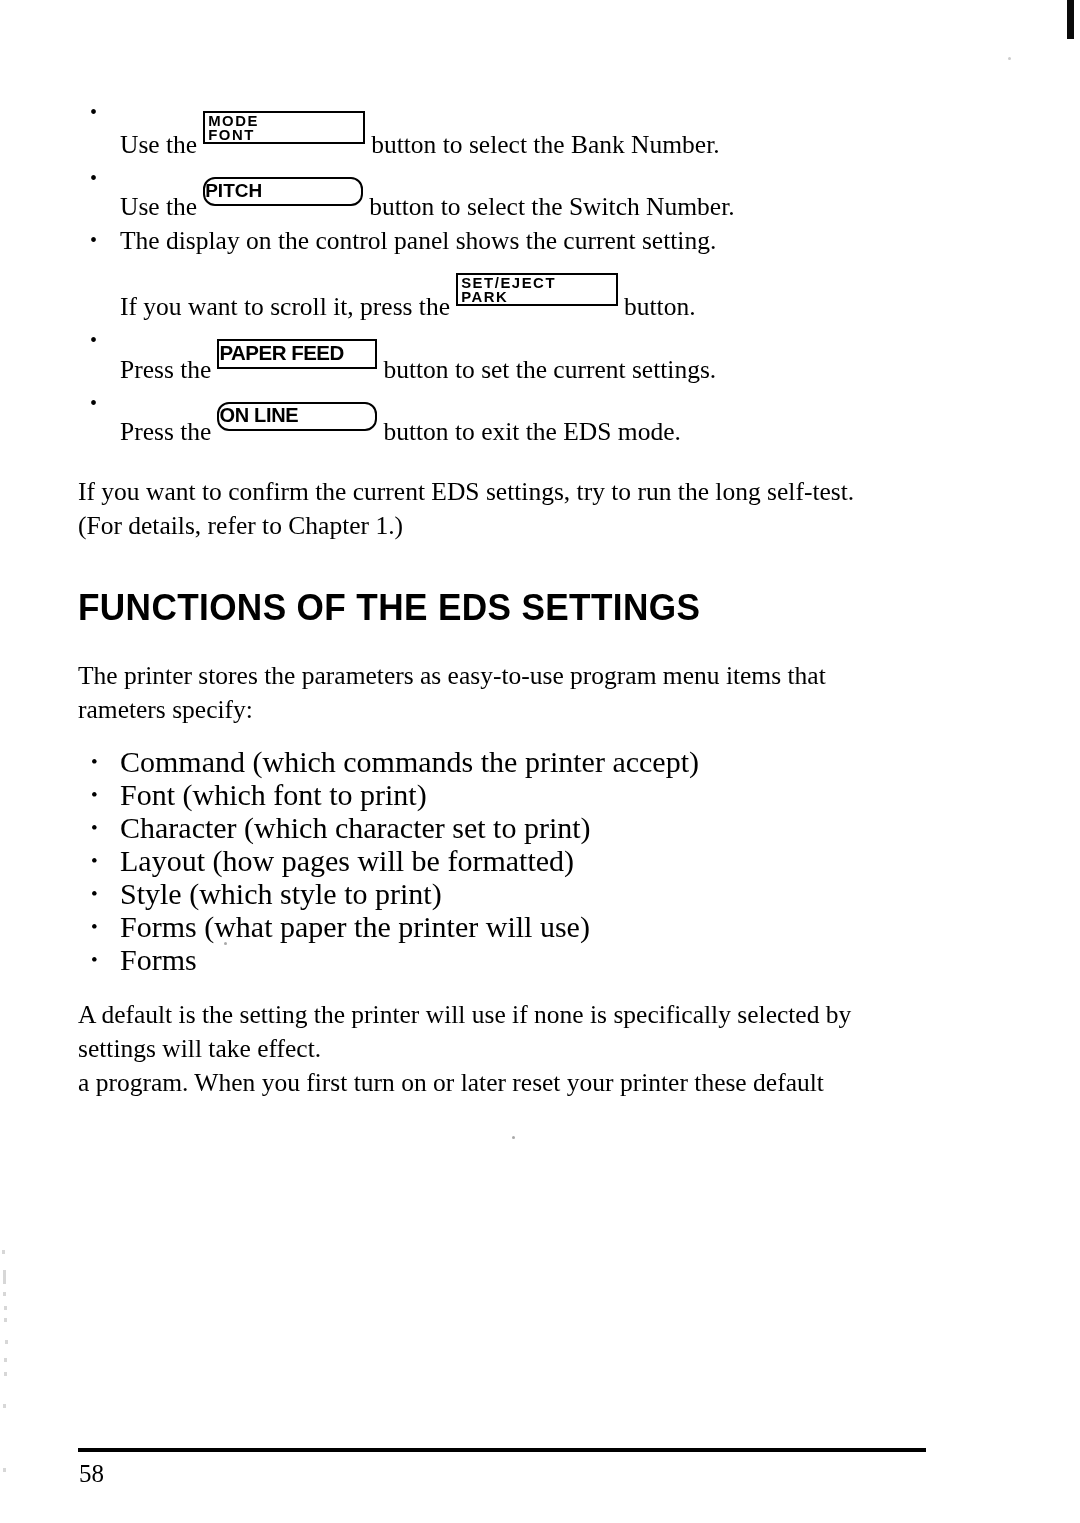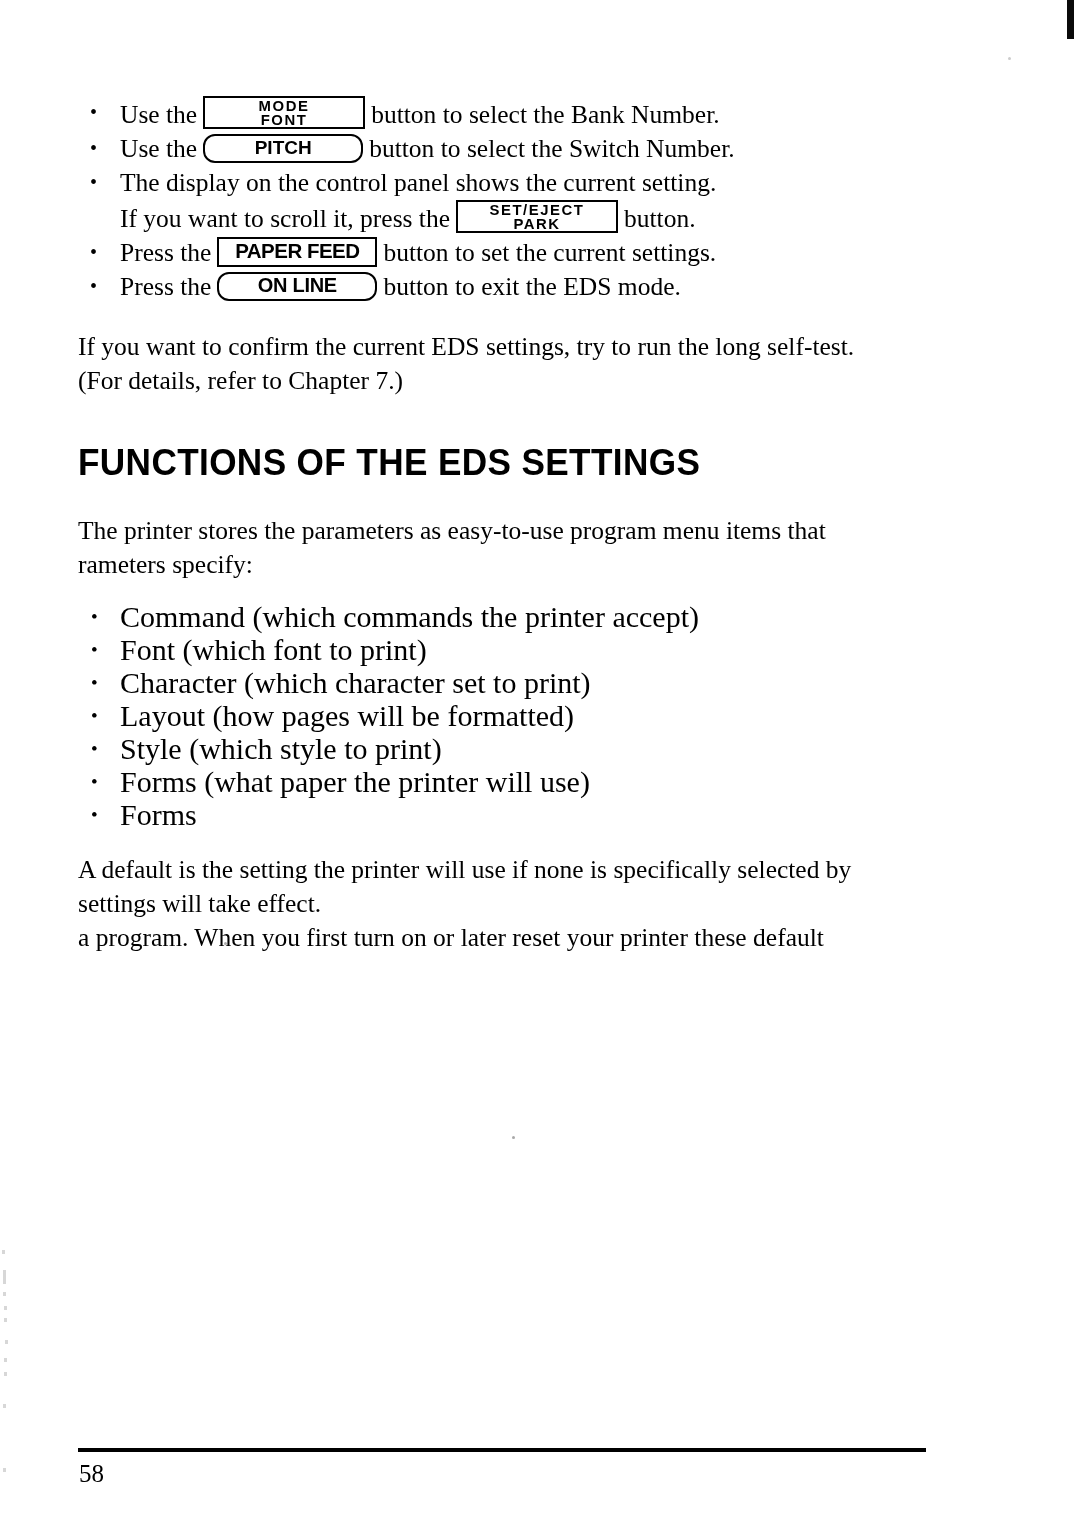--- a/index.html
+++ b/index.html
@@ -82,23 +82,22 @@
   }
   .bullet-line.indent2 {
     padding-left: 0;
   }
 
   
   .keycap {
     display: inline-block;
     border: 2.5px solid #000;
     vertical-align: -6px;
-    margin: 0 6px;
+    margin: 15px 6px;
     background: #fff;
-    text-align: center;
     font-family: "Liberation Sans", "DejaVu Sans", sans-serif;
     overflow: hidden;
   }
   .keycap .kc-line {
     display: block;
     font-weight: bold;
     letter-spacing: 0.5px;
     line-height: 1;
     white-space: nowrap;
   }
@@ -267,21 +266,21 @@
       <li>
         <span class="bullet-line"><span>Press the</span><span class="keycap single tight"><span class="kc-line">ON LINE</span></span><span>button to exit the EDS mode.</span></span>
       </li>
 
     </ul>
 
     <div class="gap-after-list"></div>
 
     <p class="para">
       <span class="pline">If you want to confirm the current EDS settings, try to run the long self-test.</span>
-      <span class="pline">(For details, refer to Chapter 7.)</span>
+      <span class="pline">(For details, refer to Chapter 1.)</span>
     </p>
 
     <div class="gap-before-head"></div>
 
     <h2 class="section-title">FUNCTIONS OF THE EDS SETTINGS</h2>
 
     <div class="gap-after-head"></div>
 
     <p class="para">
       <span class="pline">The printer stores the parameters as easy-to-use program menu items that</span>

